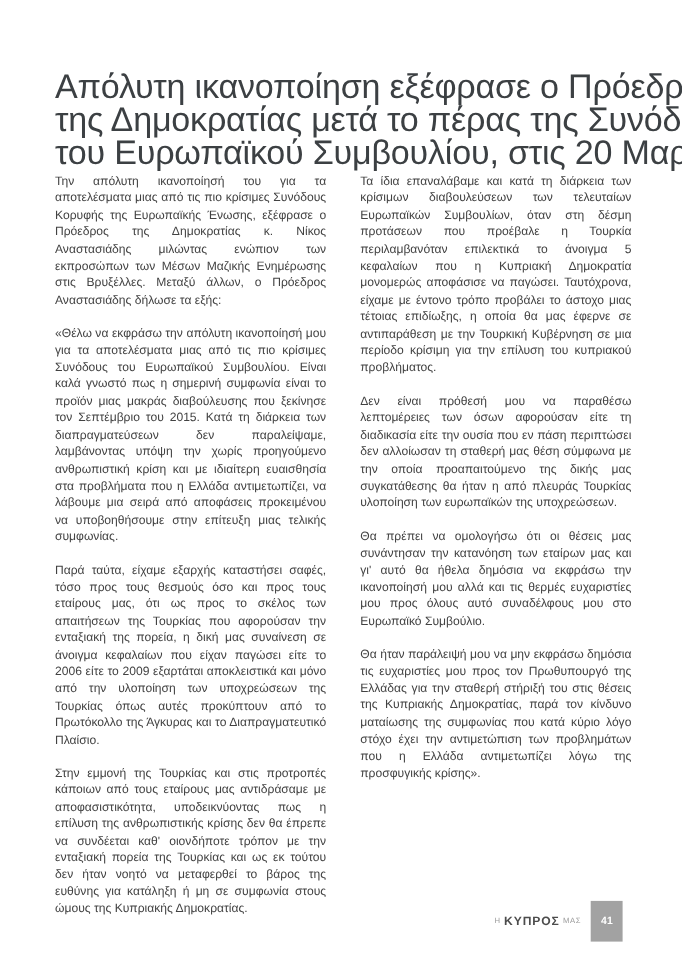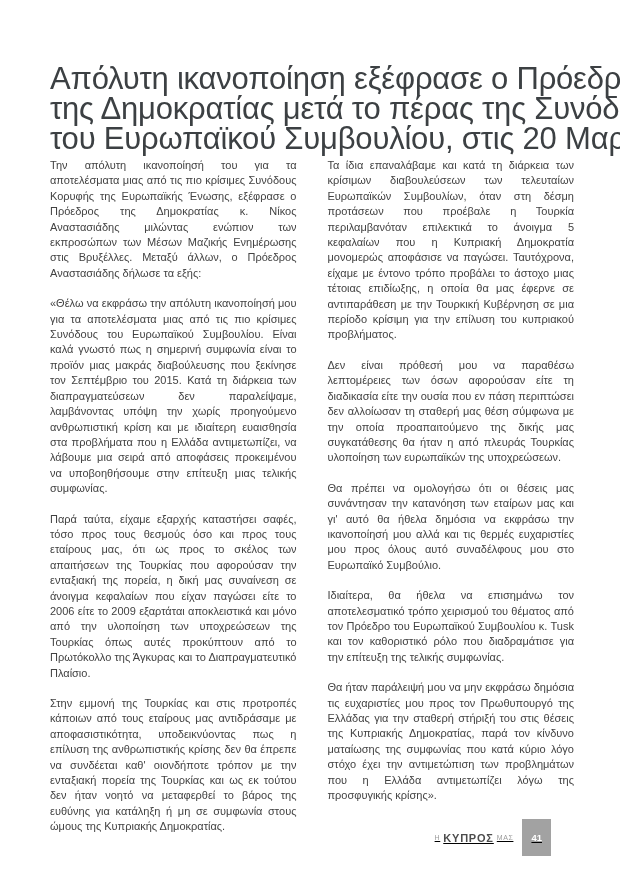--- a/index.html
+++ b/index.html
@@ -51,24 +51,23 @@
   .col p {
     margin: 0 0 15px 0;
     font-size: 11px;
     line-height: 15.4px;
     text-align: justify;
     color: var(--color-body, #424242);
   }
   .footer {
     position: absolute;
     top: 819px;
-    right: 69px;
+    right: 54px;
     display: flex;
     align-items: center;
-    text-decoration: underline;
   }
   .f-small {
     font-size: 7px;
     letter-spacing: 0.6px;
     color: var(--color-footer-small, #9a9a9a);
     margin: 0 3px;
   }
   .f-brand {
     font-size: 11px;
     font-weight: bold;
@@ -101,21 +100,20 @@
     <div class="col">
       <p>Την απόλυτη ικανοποίησή του για τα αποτελέσματα μιας από τις πιο κρίσιμες Συνόδους Κορυφής της Ευρωπαϊκής Ένωσης, εξέφρασε ο Πρόεδρος της Δημοκρατίας κ. Νίκος Αναστασιάδης μιλώντας ενώπιον των εκπροσώπων των Μέσων Μαζικής Ενημέρωσης στις Βρυξέλλες. Μεταξύ άλλων, ο Πρόεδρος Αναστασιάδης δήλωσε τα εξής:</p>
       <p>«Θέλω να εκφράσω την απόλυτη ικανοποίησή μου για τα αποτελέσματα μιας από τις πιο κρίσιμες Συνόδους του Ευρωπαϊκού Συμβουλίου. Είναι καλά γνωστό πως η σημερινή συμφωνία είναι το προϊόν μιας μακράς διαβούλευσης που ξεκίνησε τον Σεπτέμβριο του 2015. Κατά τη διάρκεια των διαπραγματεύσεων δεν παραλείψαμε, λαμβάνοντας υπόψη την χωρίς προηγούμενο ανθρωπιστική κρίση και με ιδιαίτερη ευαισθησία στα προβλήματα που η Ελλάδα αντιμετωπίζει, να λάβουμε μια σειρά από αποφάσεις προκειμένου να υποβοηθήσουμε στην επίτευξη μιας τελικής συμφωνίας.</p>
       <p>Παρά ταύτα, είχαμε εξαρχής καταστήσει σαφές, τόσο προς τους θεσμούς όσο και προς τους εταίρους μας, ότι ως προς το σκέλος των απαιτήσεων της Τουρκίας που αφορούσαν την ενταξιακή της πορεία, η δική μας συναίνεση σε άνοιγμα κεφαλαίων που είχαν παγώσει είτε το 2006 είτε το 2009 εξαρτάται αποκλειστικά και μόνο από την υλοποίηση των υποχρεώσεων της Τουρκίας όπως αυτές προκύπτουν από το Πρωτόκολλο της Άγκυρας και το Διαπραγματευτικό Πλαίσιο.</p>
       <p>Στην εμμονή της Τουρκίας και στις προτροπές κάποιων από τους εταίρους μας αντιδράσαμε με αποφασιστικότητα, υποδεικνύοντας πως η επίλυση της ανθρωπιστικής κρίσης δεν θα έπρεπε να συνδέεται καθ' οιονδήποτε τρόπον με την ενταξιακή πορεία της Τουρκίας και ως εκ τούτου δεν ήταν νοητό να μεταφερθεί το βάρος της ευθύνης για κατάληξη ή μη σε συμφωνία στους ώμους της Κυπριακής Δημοκρατίας.</p>
     </div>
     <div class="col">
       <p>Τα ίδια επαναλάβαμε και κατά τη διάρκεια των κρίσιμων διαβουλεύσεων των τελευταίων Ευρωπαϊκών Συμβουλίων, όταν στη δέσμη προτάσεων που προέβαλε η Τουρκία περιλαμβανόταν επιλεκτικά το άνοιγμα 5 κεφαλαίων που η Κυπριακή Δημοκρατία μονομερώς αποφάσισε να παγώσει. Ταυτόχρονα, είχαμε με έντονο τρόπο προβάλει το άστοχο μιας τέτοιας επιδίωξης, η οποία θα μας έφερνε σε αντιπαράθεση με την Τουρκική Κυβέρνηση σε μια περίοδο κρίσιμη για την επίλυση του κυπριακού προβλήματος.</p>
       <p>Δεν είναι πρόθεσή μου να παραθέσω λεπτομέρειες των όσων αφορούσαν είτε τη διαδικασία είτε την ουσία που εν πάση περιπτώσει δεν αλλοίωσαν τη σταθερή μας θέση σύμφωνα με την οποία προαπαιτούμενο της δικής μας συγκατάθεσης θα ήταν η από πλευράς Τουρκίας υλοποίηση των ευρωπαϊκών της υποχρεώσεων.</p>
       <p>Θα πρέπει να ομολογήσω ότι οι θέσεις μας συνάντησαν την κατανόηση των εταίρων μας και γι' αυτό θα ήθελα δημόσια να εκφράσω την ικανοποίησή μου αλλά και τις θερμές ευχαριστίες μου προς όλους αυτό συναδέλφους μου στο Ευρωπαϊκό Συμβούλιο.</p>
-      <p>Ιδιαίτερα, θα ήθελα να επισημάνω τον αποτελεσματικό τρόπο χειρισμού του θέματος από τον Πρόεδρο του Ευρωπαϊκού Συμβουλίου κ. Tusk και τον καθοριστικό ρόλο που διαδραμάτισε για την επίτευξη της τελικής συμφωνίας.</p>
       <p>Θα ήταν παράλειψή μου να μην εκφράσω δημόσια τις ευχαριστίες μου προς τον Πρωθυπουργό της Ελλάδας για την σταθερή στήριξή του στις θέσεις της Κυπριακής Δημοκρατίας, παρά τον κίνδυνο ματαίωσης της συμφωνίας που κατά κύριο λόγο στόχο έχει την αντιμετώπιση των προβλημάτων που η Ελλάδα αντιμετωπίζει λόγω της προσφυγικής κρίσης».</p>
     </div>
   </div>
 
   <div class="footer">
     <span class="f-small">Η</span>
     <span class="f-brand">ΚΥΠΡΟΣ</span>
     <span class="f-small">ΜΑΣ</span>
     <span class="f-pagenum">41</span>
   </div>

